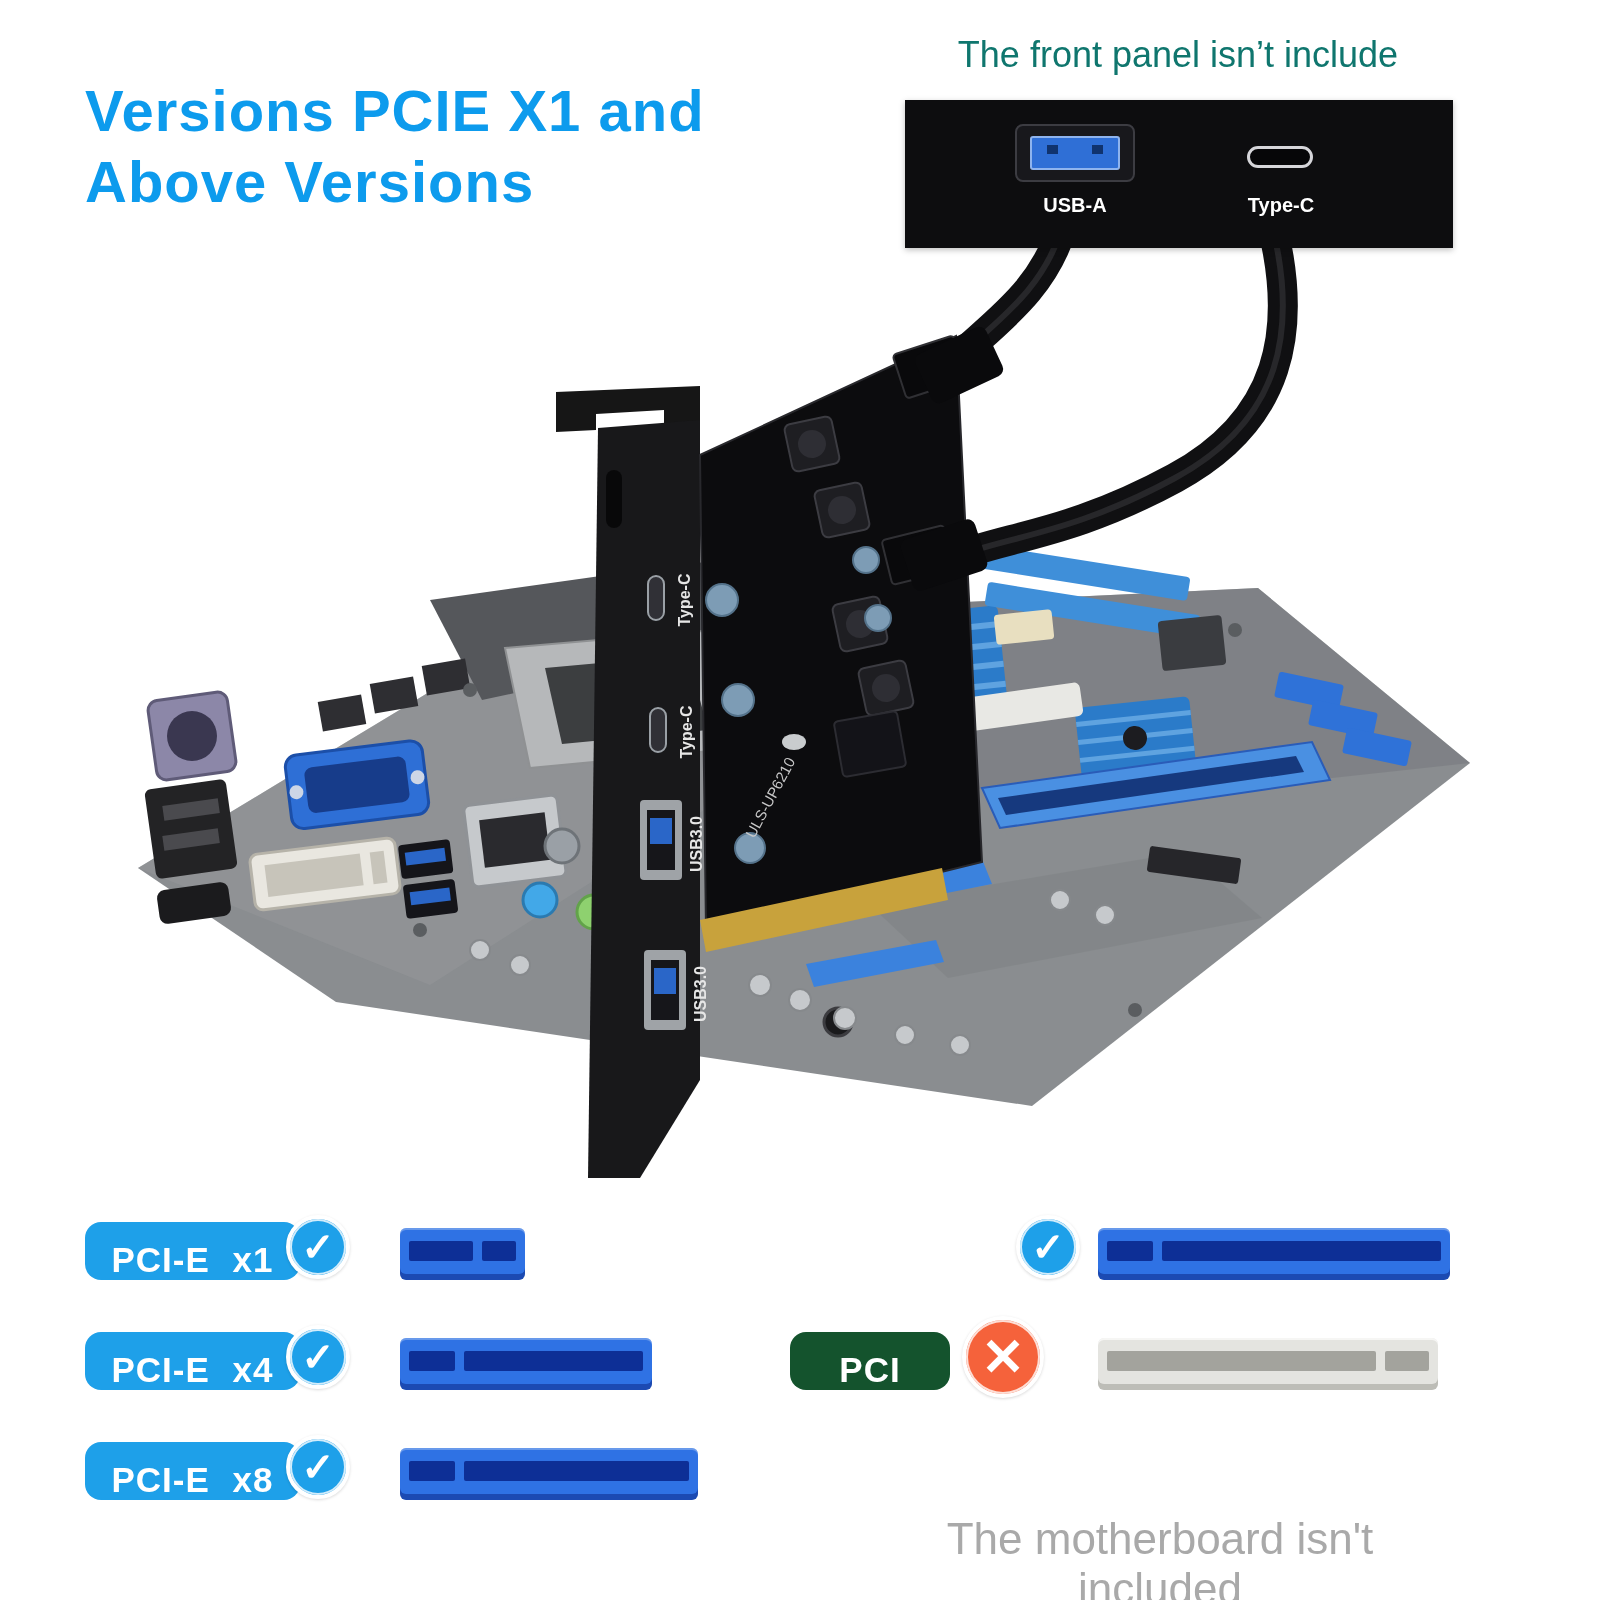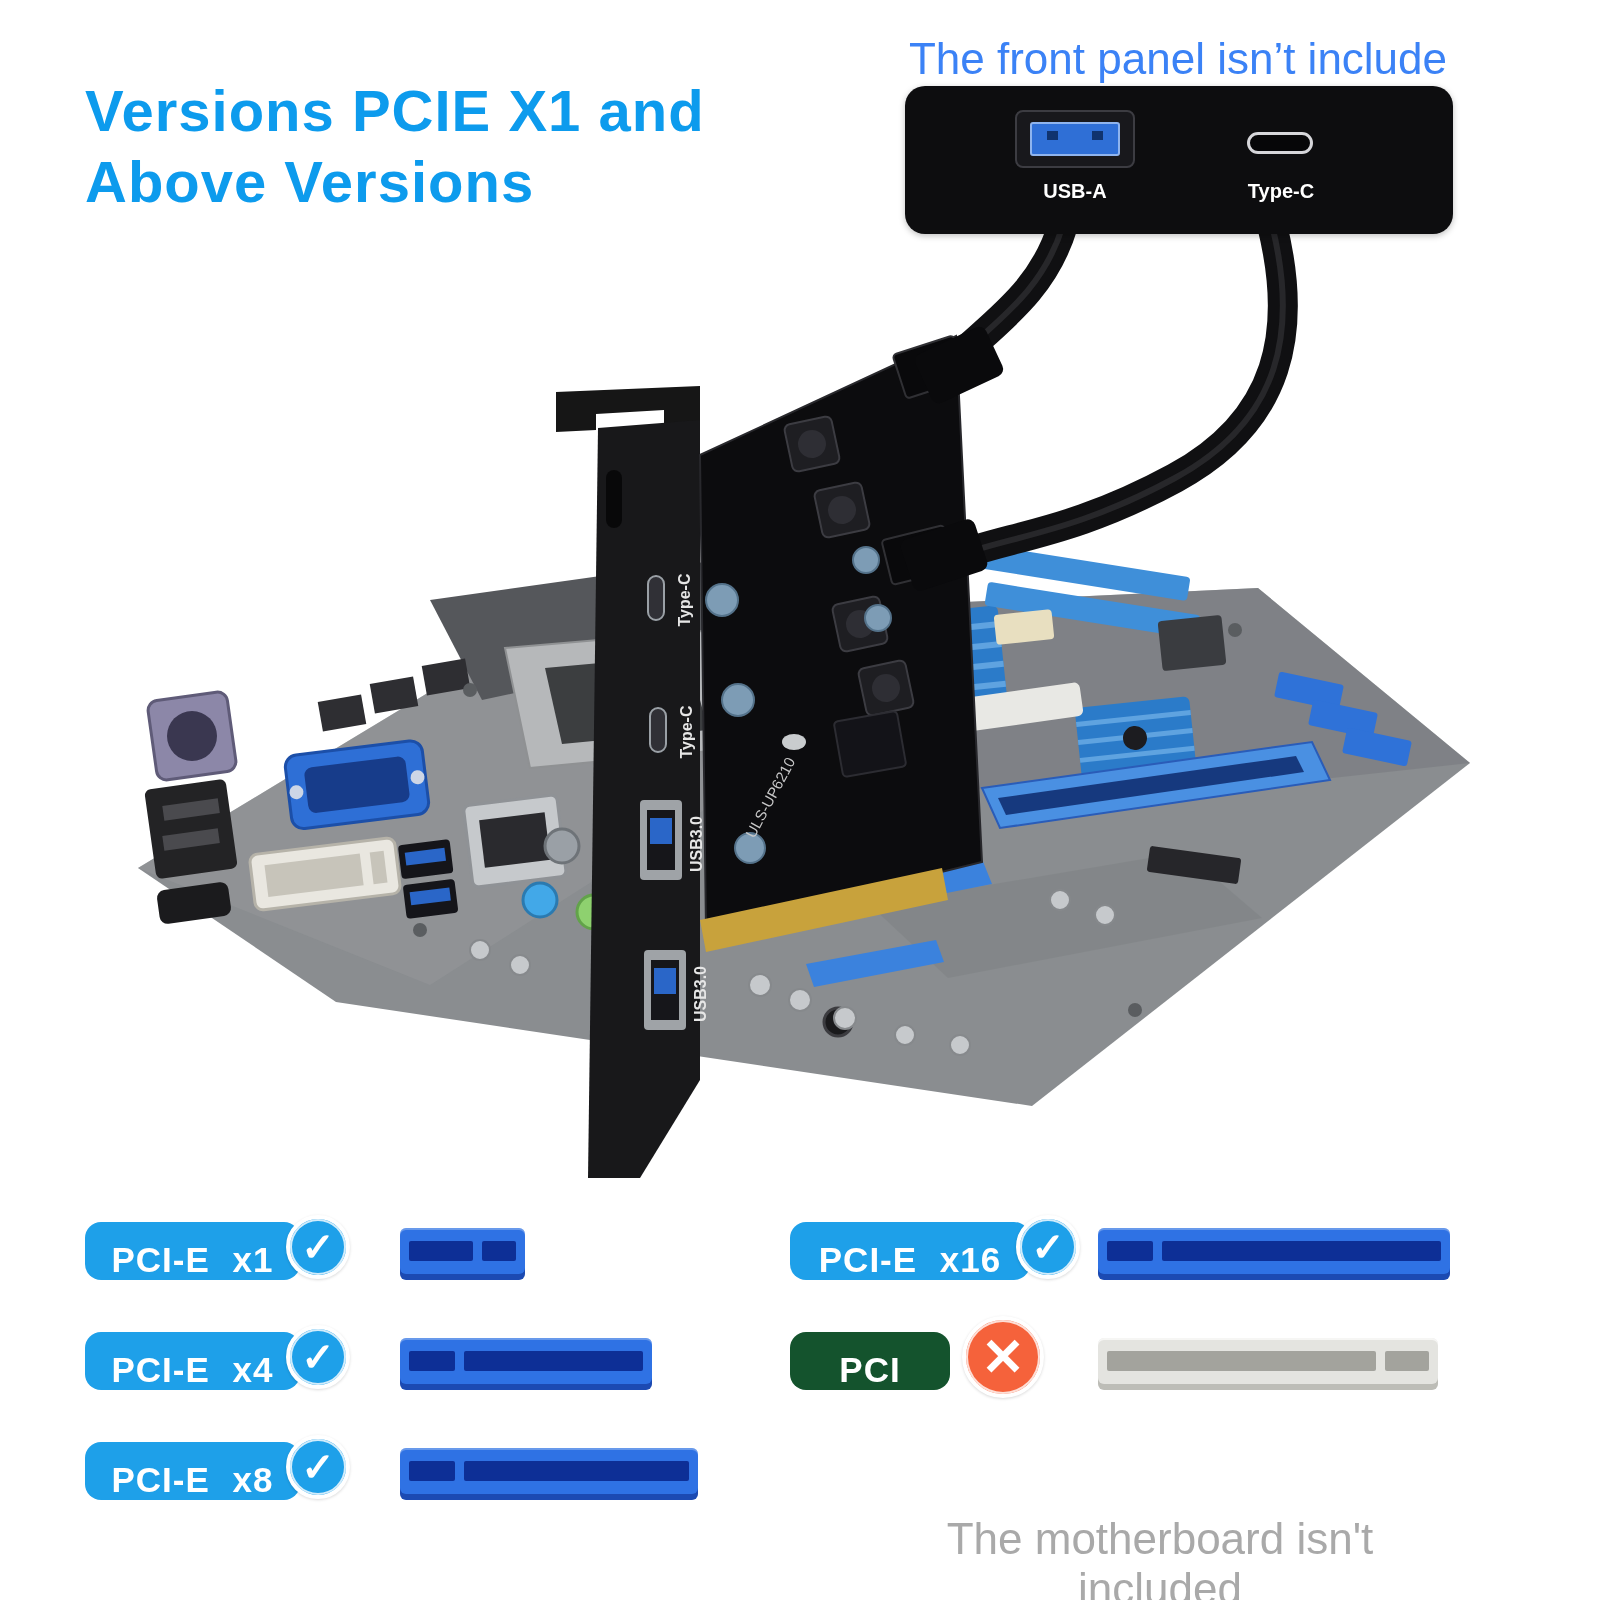--- a/index.html
+++ b/index.html
@@ -11,25 +11,25 @@
   .hero { position:absolute; left:0; top:0; }
   .hero text { font-family:"Liberation Sans", sans-serif; }
 
   .title {
     position:absolute; left:85px; top:76px; font-size:58px; font-weight:800;
     color:#0d9bed; line-height:1.22; letter-spacing:1px;
   }
 
   .panel-note {
     position:absolute; left:900px; top:34px; width:556px; text-align:center;
-    font-size:44px; color:#3b82f6;
+    font-size:36px; color:#0f766e;
   }
   .front-panel {
-    position:absolute; left:905px; top:86px; width:548px; height:148px;
-    background:#0d0d0f; border-radius:20px; box-shadow:0 2px 6px rgba(0,0,0,0.25);
+    position:absolute; left:905px; top:100px; width:548px; height:148px;
+    background:#0d0d0f; border-radius:0; box-shadow:0 2px 6px rgba(0,0,0,0.25);
   }
   .fp-port-a {
     position:absolute; left:110px; top:24px; width:120px; height:58px;
     background:#18181c; border:2px solid #3c3c42; border-radius:8px;
     display:flex; align-items:center; justify-content:center;
   }
   .fp-tongue { width:90px; height:34px; background:#2f6fd6; border:2px solid #8fb4ee; border-radius:3px; position:relative; }
   .fp-tongue::before, .fp-tongue::after { content:""; position:absolute; top:7px; width:11px; height:9px; background:#10336e; }
   .fp-tongue::before { left:15px; } .fp-tongue::after { right:15px; }
   .fp-label-a { position:absolute; left:110px; top:94px; width:120px; text-align:center; color:#fff; font-size:20px; font-weight:bold; }
@@ -304,23 +304,20 @@
     <span>PCI-E x8</span>
   </div>
   <div class="mark check" style="left:286px; top:1435px;">
     <span>✓</span>
   </div>
   <div class="slot blue" style="left:400px; top:1448px; width:298px;">
     <div class="seg" style="width:46px;"></div>
       <div class="seg grow"></div>
   </div>
 
-  <div class="pill blue" style="left:790px; top:1222px; width:240px;">
-    <span>PCI-E x16</span>
-  </div>
   <div class="mark check" style="left:1016px; top:1215px;">
     <span>✓</span>
   </div>
   <div class="slot blue" style="left:1098px; top:1228px; width:352px;">
     <div class="seg" style="width:46px;"></div>
       <div class="seg grow"></div>
   </div>
 
   <div class="pill orange" style="left:790px; top:1332px; width:160px;">
     <span>PCI</span>

